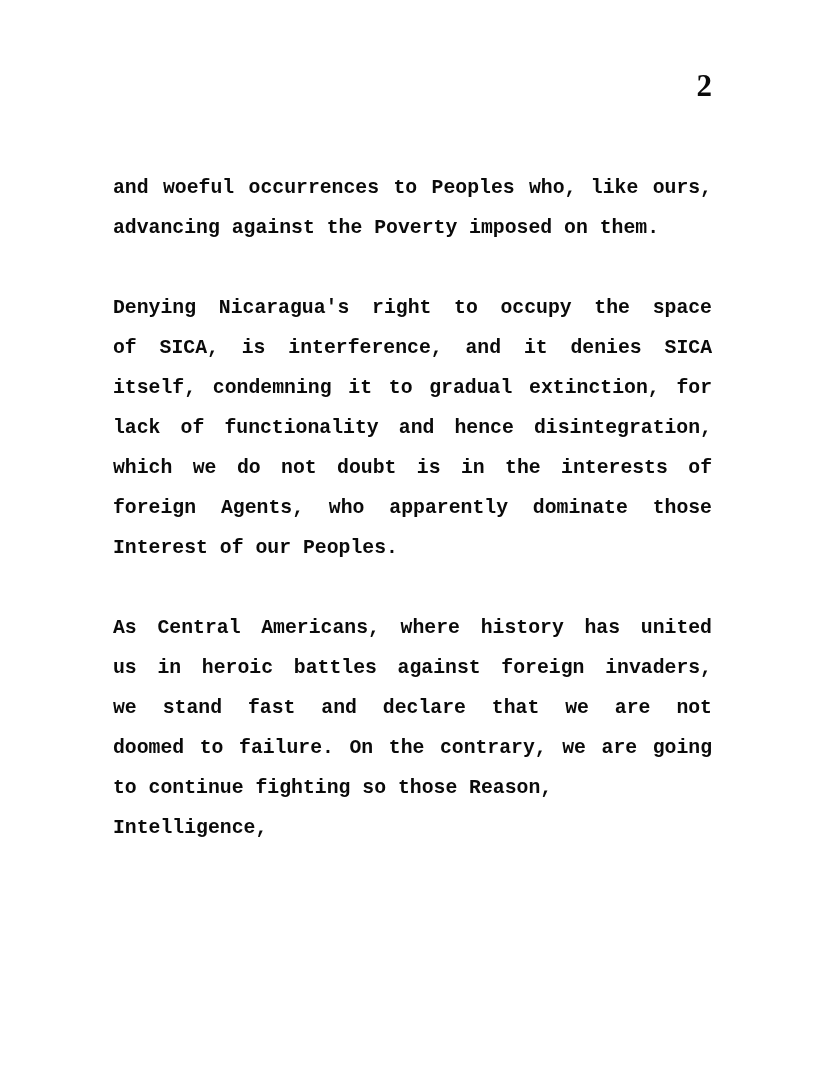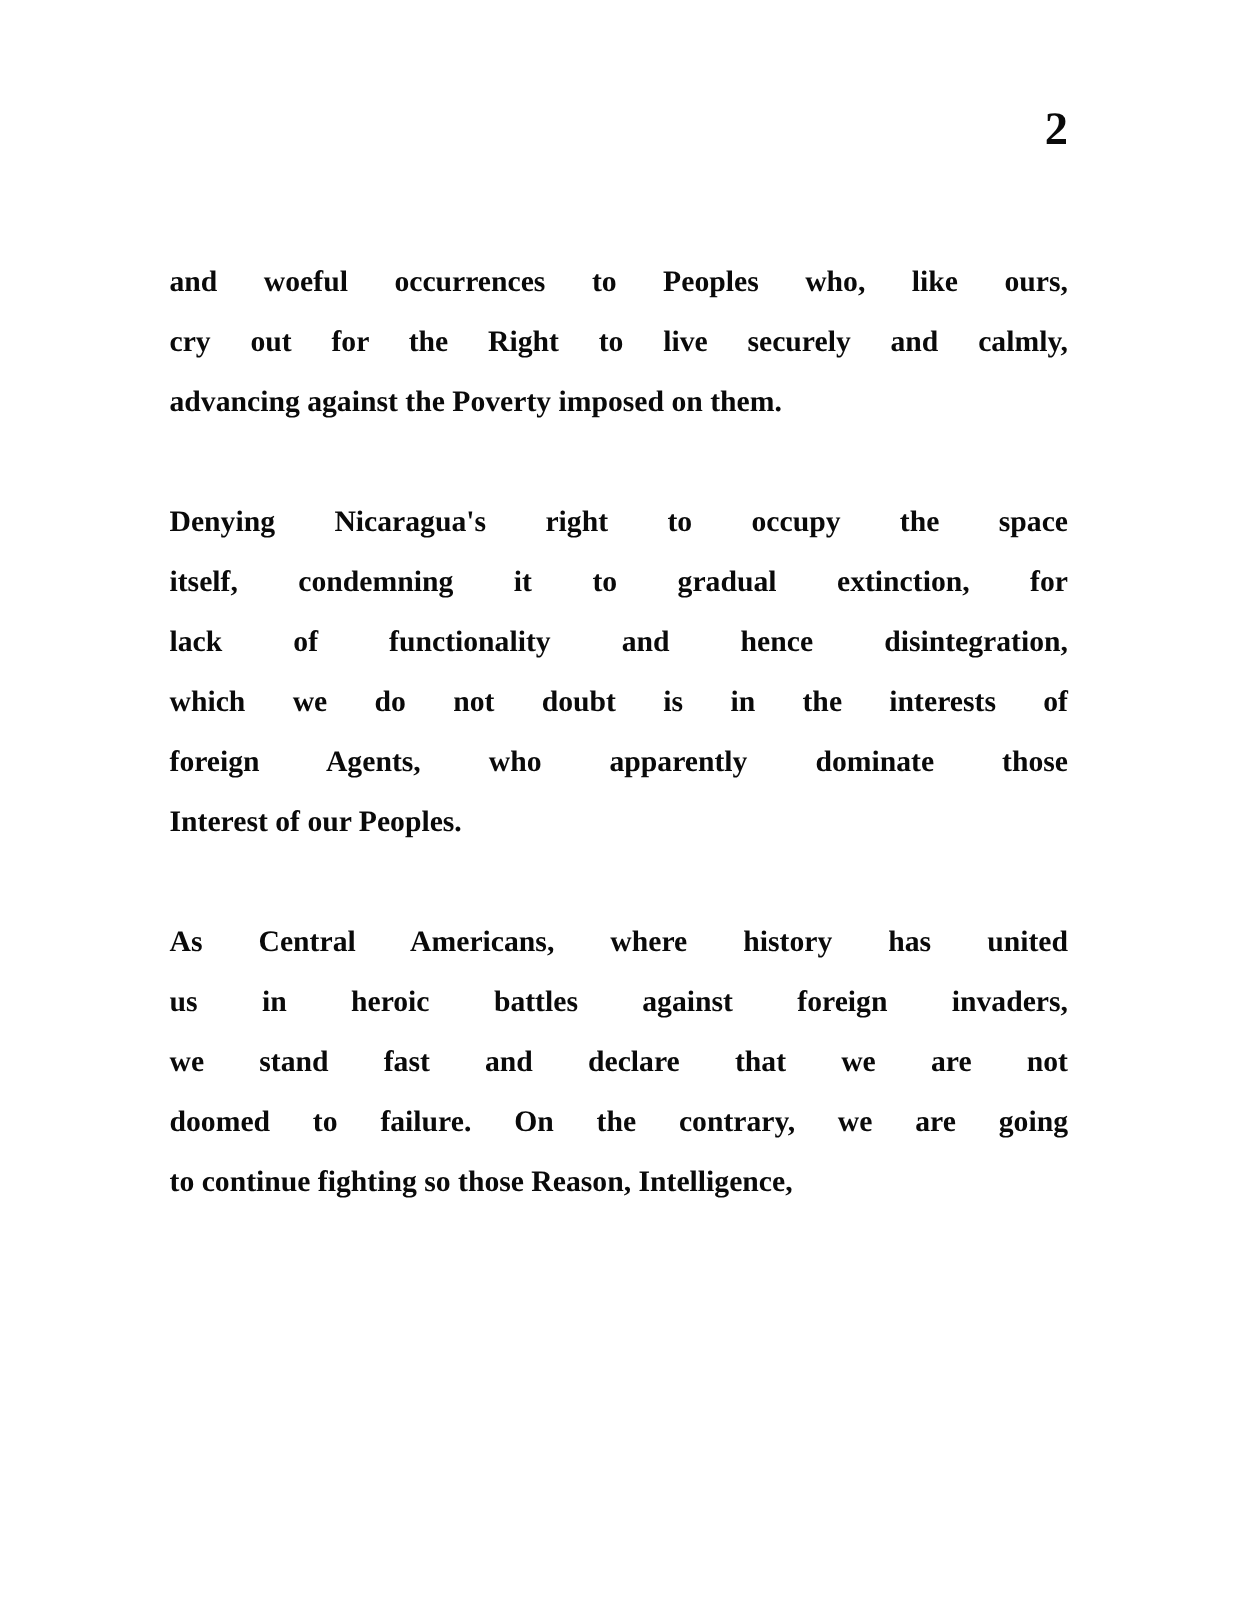--- a/index.html
+++ b/index.html
@@ -24,21 +24,21 @@
     font-weight: 700;
     font-size: 31px;
     line-height: 1.1;
     color: #0a0a0a;
   }
   .doc-body {
     position: absolute;
     left: 113px;
     top: 168px;
     width: 599px;
-    font-family: Liberation Serif, serif;
+    font-family: Liberation Mono, monospace;
     font-weight: 700;
     font-size: 19.8px;
     line-height: 40px;
     color: #0a0a0a;
   }
   .para {
     margin: 0 0 40px 0;
   }
   .line {
     height: 40px;
@@ -52,25 +52,25 @@
 </style>
 </head>
 <body>
 
 <div class="page">
   <div class="page-number">2</div>
 
   <div class="doc-body">
     <div class="para">
         <div class="line j">and woeful occurrences to Peoples who, like ours,</div>
-        <div class="line j">cry out for the Right to live securely and calmly,</div>
         <div class="line">advancing against the Poverty imposed on them.</div>
       </div>
     <div class="para">
         <div class="line j">Denying Nicaragua's right to occupy the space</div>
+        <div class="line j">of SICA, is interference, and it denies SICA</div>
         <div class="line j">itself, condemning it to gradual extinction, for</div>
         <div class="line j">lack of functionality and hence disintegration,</div>
         <div class="line j">which we do not doubt is in the interests of</div>
         <div class="line j">foreign Agents, who apparently dominate those</div>
         <div class="line">Interest of our Peoples.</div>
       </div>
     <div class="para">
         <div class="line j">As Central Americans, where history has united</div>
         <div class="line j">us in heroic battles against foreign invaders,</div>
         <div class="line j">we stand fast and declare that we are not</div>

